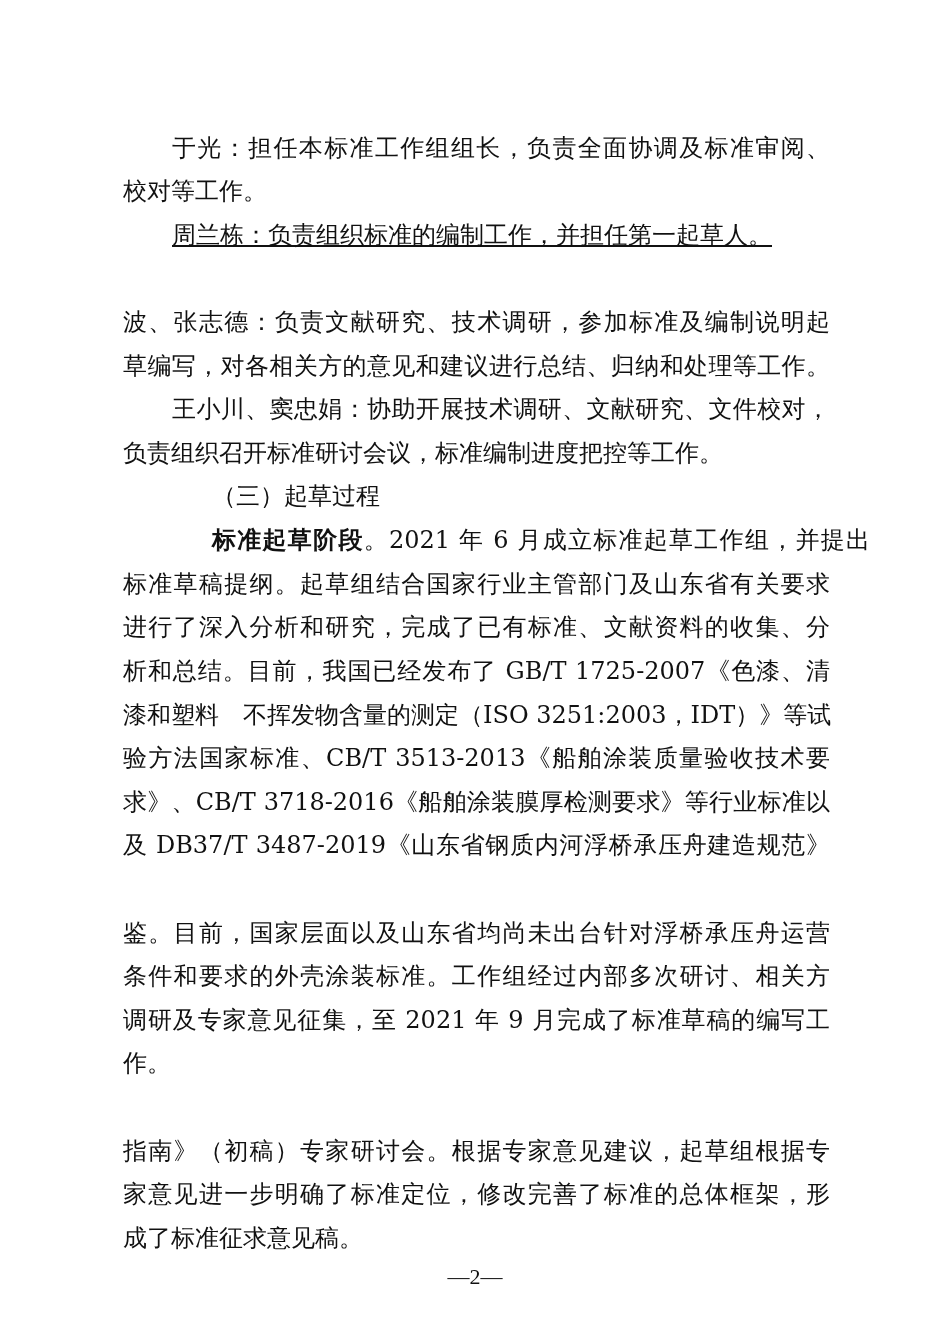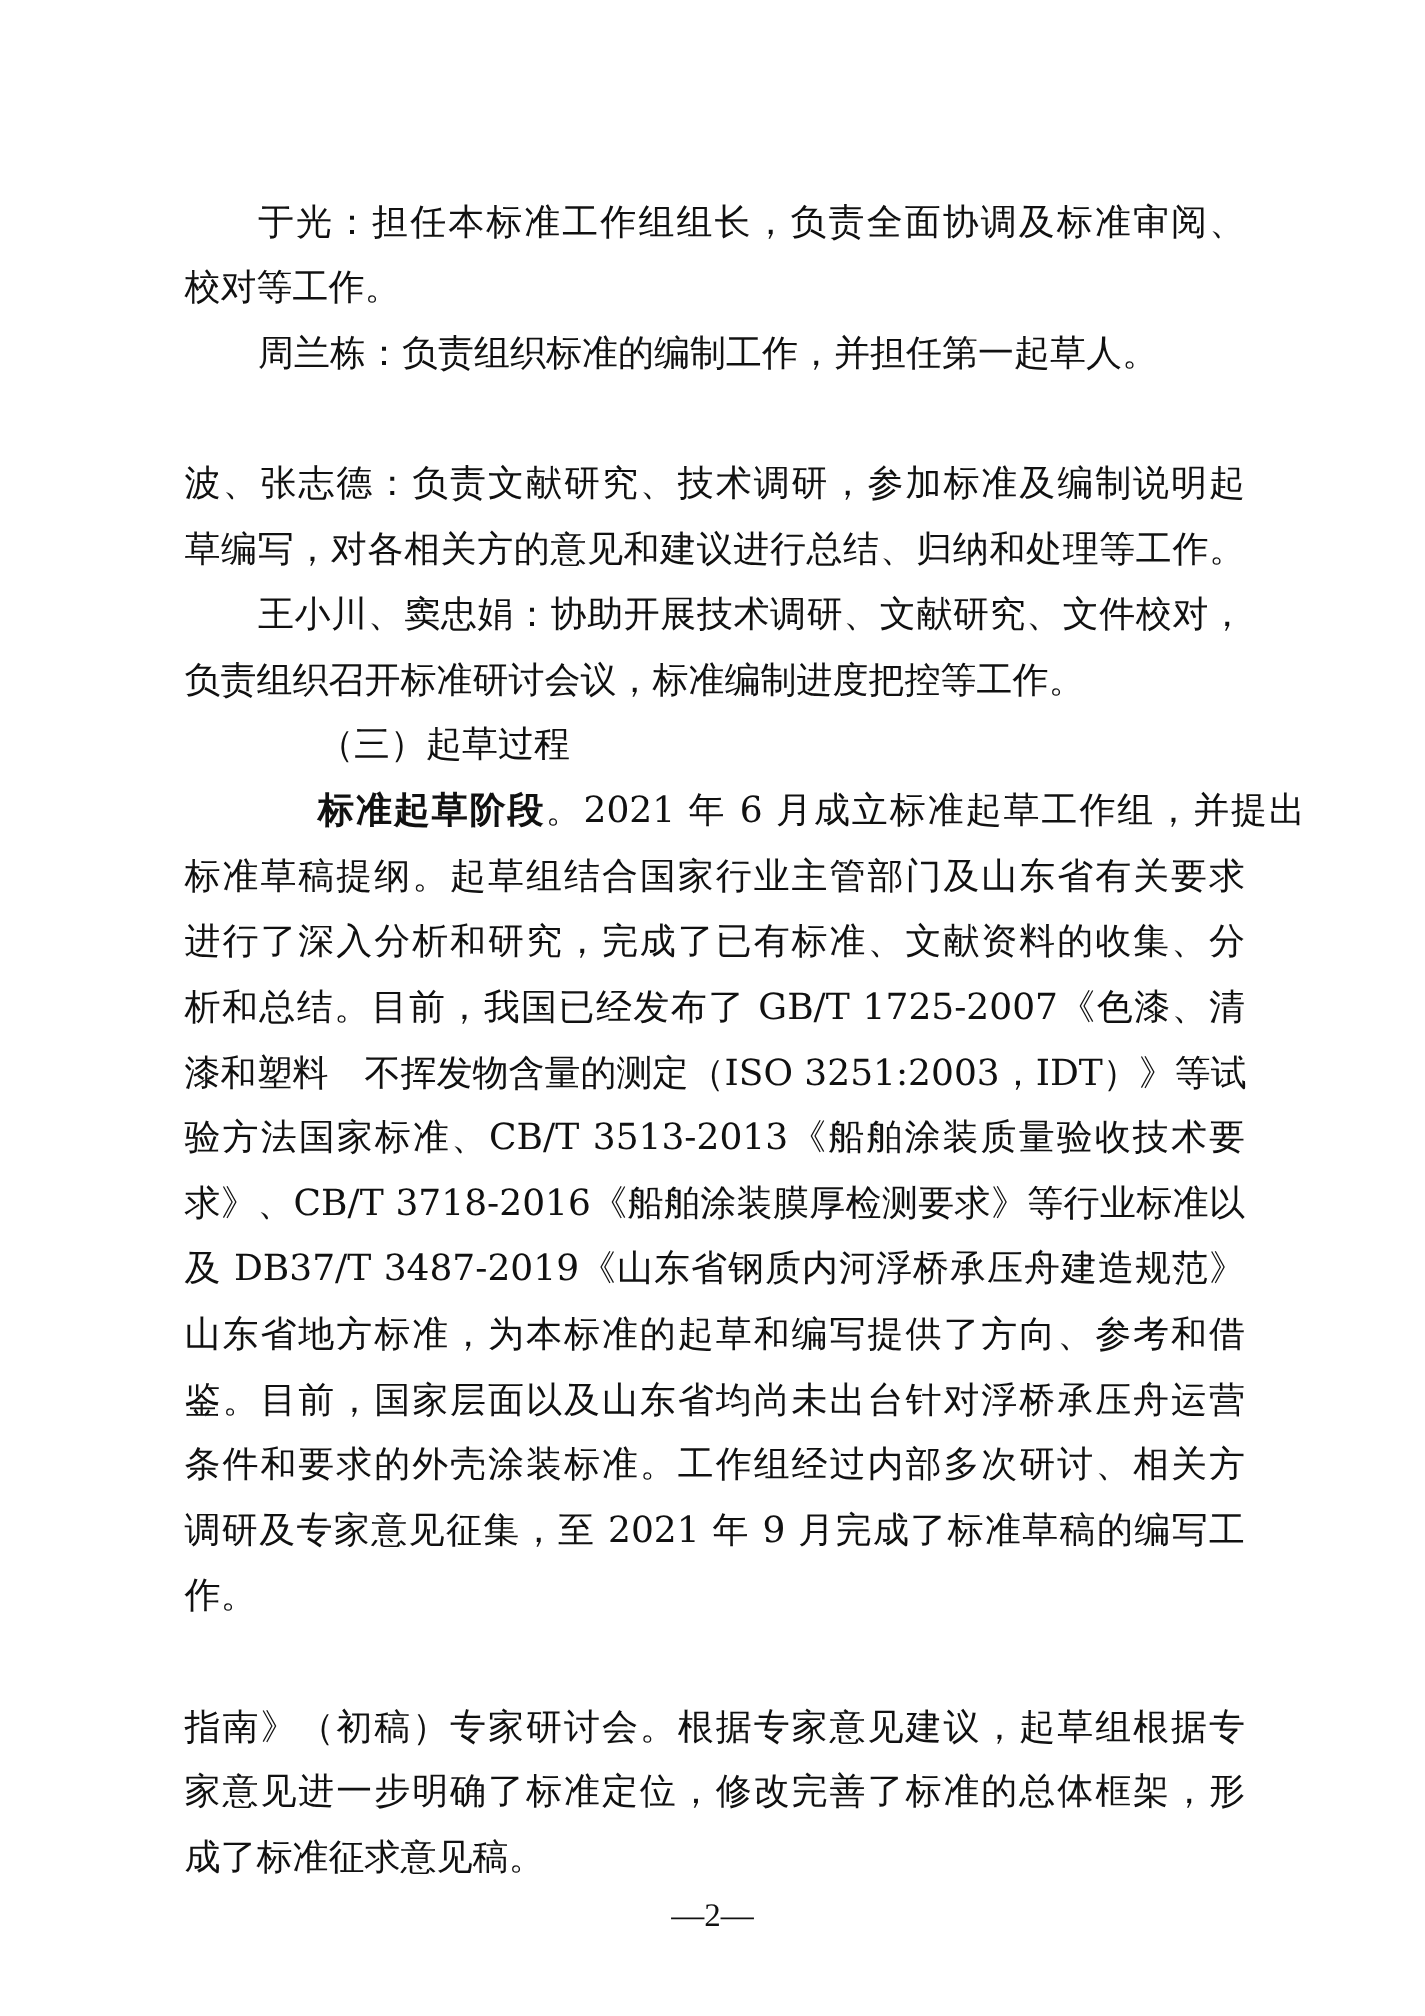--- a/index.html
+++ b/index.html
@@ -49,39 +49,38 @@
     }
   </style>
 </head>
 <body>
 
 <div class="page">
 
   <div class="line indent" style="top:128px;">于光：担任本标准工作组组长，负责全面协调及标准审阅、</div>
   <div class="line last" style="top:171px;">校对等工作。</div>
 
-  <div class="line indent last" style="top:215px;">周兰栋：负责组织标准的编制工作，并担任第一起草人。</div>
+  <div class="line indent last" style="top:215px;text-decoration:underline;">周兰栋：负责组织标准的编制工作，并担任第一起草人。</div>
 
   <div class="line" style="top:346px;">草编写，对各相关方的意见和建议进行总结、归纳和处理等工作。</div>
   <div class="line" style="top:302px;">波、张志德：负责文献研究、技术调研，参加标准及编制说明起</div>
 
   <div class="line indent" style="top:389px;">王小川、窦忠娟：协助开展技术调研、文献研究、文件校对，</div>
   <div class="line last" style="top:433px;">负责组织召开标准研讨会议，标准编制进度把控等工作。</div>
 
   <div class="line indent last" style="top:476px;margin-left:40px;">（三）起草过程</div>
 
   <div class="line indent" style="top:520px;margin-left:40px;"><span class="bold">标准起草阶段</span><span>。2021 年 6 月成立标准起草工作组，并提出</span></div>
   <div class="line" style="top:564px;">标准草稿提纲。起草组结合国家行业主管部门及山东省有关要求</div>
   <div class="line" style="top:607px;">进行了深入分析和研究，完成了已有标准、文献资料的收集、分</div>
   <div class="line" style="top:651px;">析和总结。目前，我国已经发布了 GB/T 1725-2007《色漆、清</div>
   <div class="line" style="top:695px;">漆和塑料　不挥发物含量的测定（ISO 3251:2003，IDT）》等试</div>
   <div class="line" style="top:738px;">验方法国家标准、CB/T 3513-2013《船舶涂装质量验收技术要</div>
   <div class="line" style="top:782px;">求》、CB/T 3718-2016《船舶涂装膜厚检测要求》等行业标准以</div>
   <div class="line" style="top:825px;">及 DB37/T 3487-2019《山东省钢质内河浮桥承压舟建造规范》</div>
-  <div class="line" style="top:869px;">山东省地方标准，为本标准的起草和编写提供了方向、参考和借</div>
   <div class="line" style="top:913px;">鉴。目前，国家层面以及山东省均尚未出台针对浮桥承压舟运营</div>
   <div class="line" style="top:956px;">条件和要求的外壳涂装标准。工作组经过内部多次研讨、相关方</div>
   <div class="line" style="top:1000px;">调研及专家意见征集，至 2021 年 9 月完成了标准草稿的编写工</div>
   <div class="line last" style="top:1043px;">作。</div>
 
   <div class="line" style="top:1131px;">指南》（初稿）专家研讨会。根据专家意见建议，起草组根据专</div>
   <div class="line" style="top:1174px;">家意见进一步明确了标准定位，修改完善了标准的总体框架，形</div>
   <div class="line last" style="top:1218px;">成了标准征求意见稿。</div>
 
   <div class="page-number" style="top:1262px;">—2—</div>

